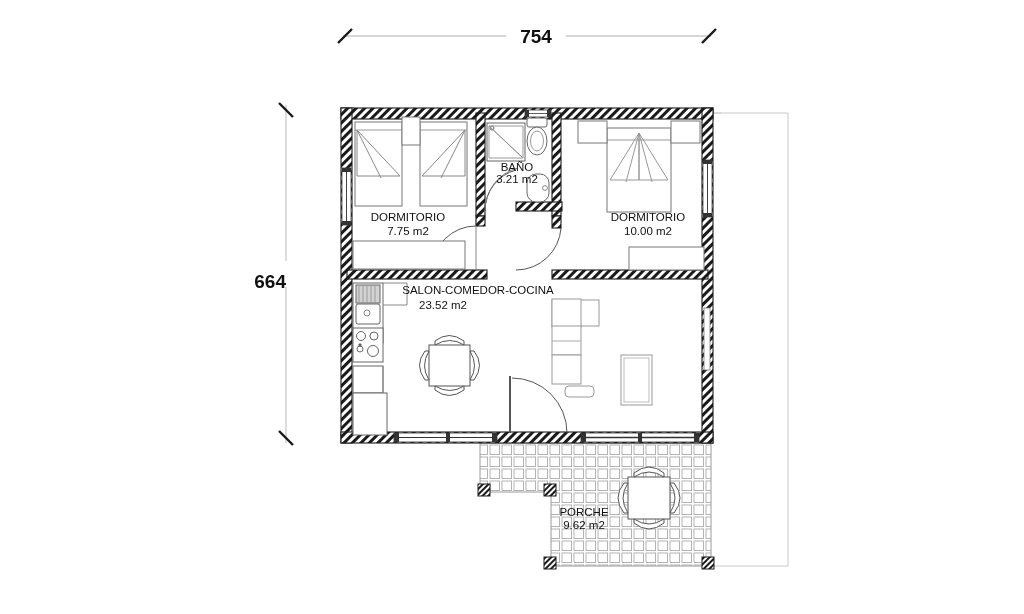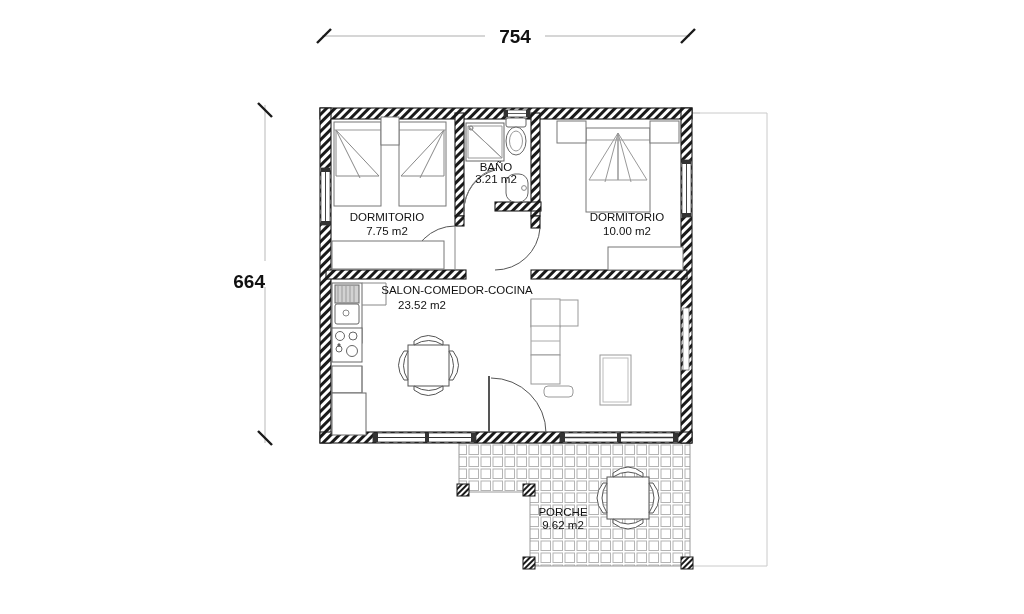--- a/index.html
+++ b/index.html
@@ -1,18 +1,18 @@
 <!DOCTYPE html>
 <html><head>
 <meta charset="utf-8">
 <style>
   html,body{margin:0;padding:0;background:#ffffff;}
   body{width:1024px;height:614px;overflow:hidden;
        font-family:"Liberation Sans",sans-serif;color:#1a1a1a;}
-  #stage{position:relative;width:953px;height:614px;background:#fff;}
+  #stage{position:relative;width:953px;height:614px;background:#fff;margin-left:21px;}
   svg{display:block;}
   .dimtext{font-family:"Liberation Sans",sans-serif;font-size:19px;font-weight:700;fill:#111;}
   .roomtext{font-family:"Liberation Sans",sans-serif;font-size:11.5px;fill:#111;}
   .roomtext.big{font-size:11.5px;}
 </style>
 </head>
 <body>
 
 <div id="stage">
 <svg width="1024" height="614" viewBox="0 0 1024 614">

